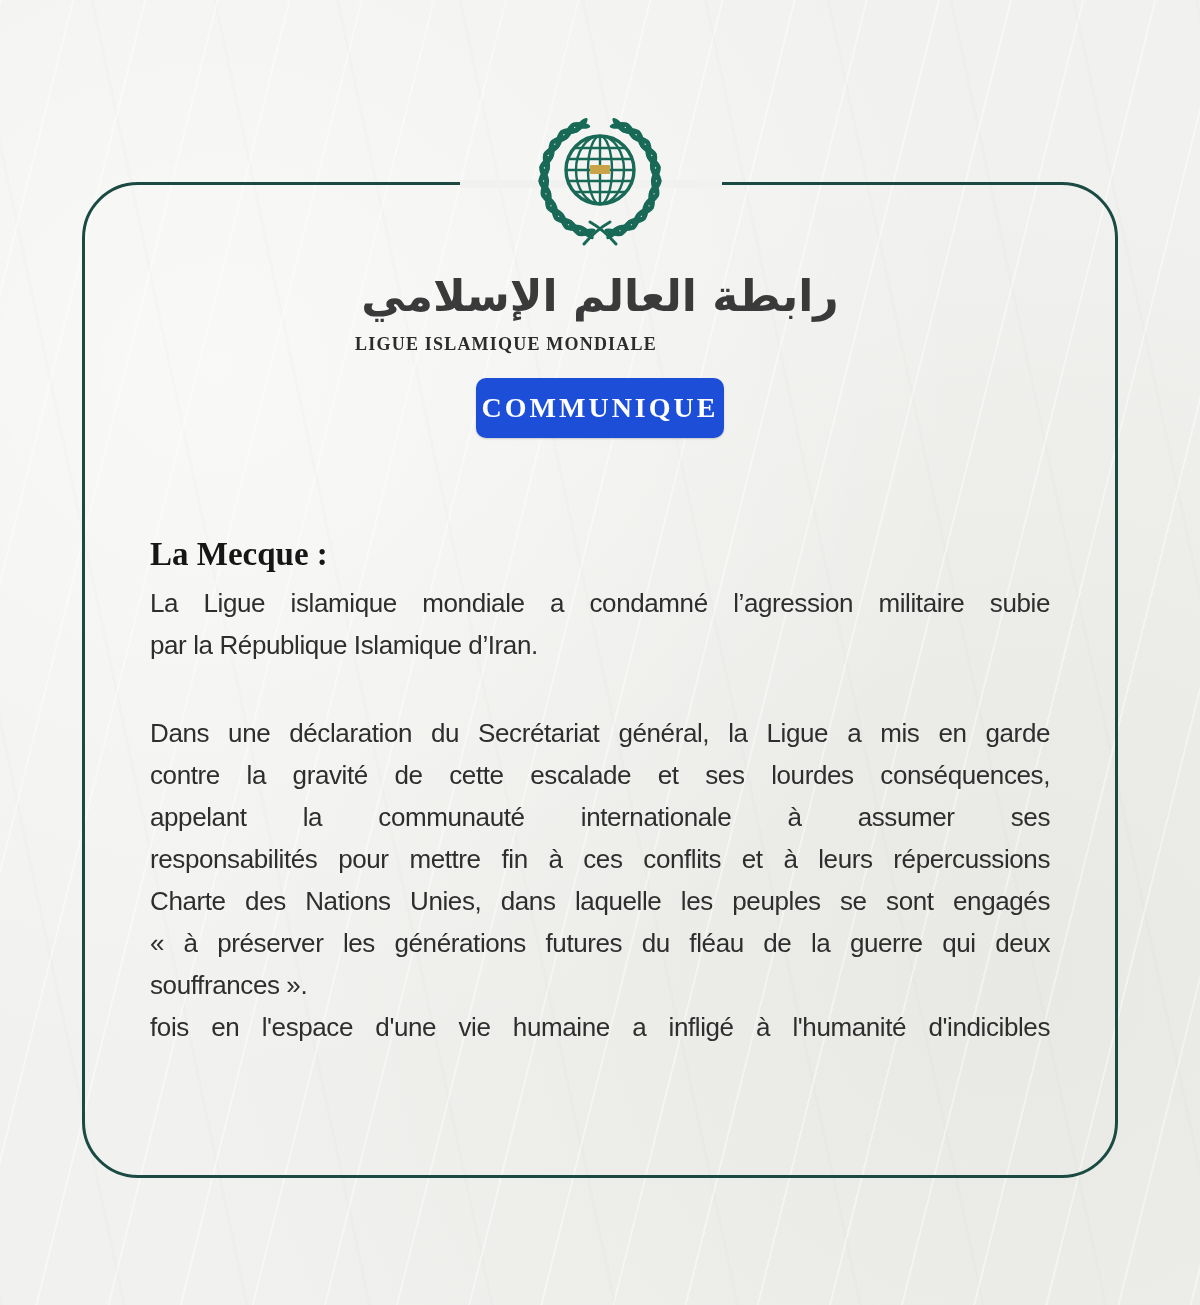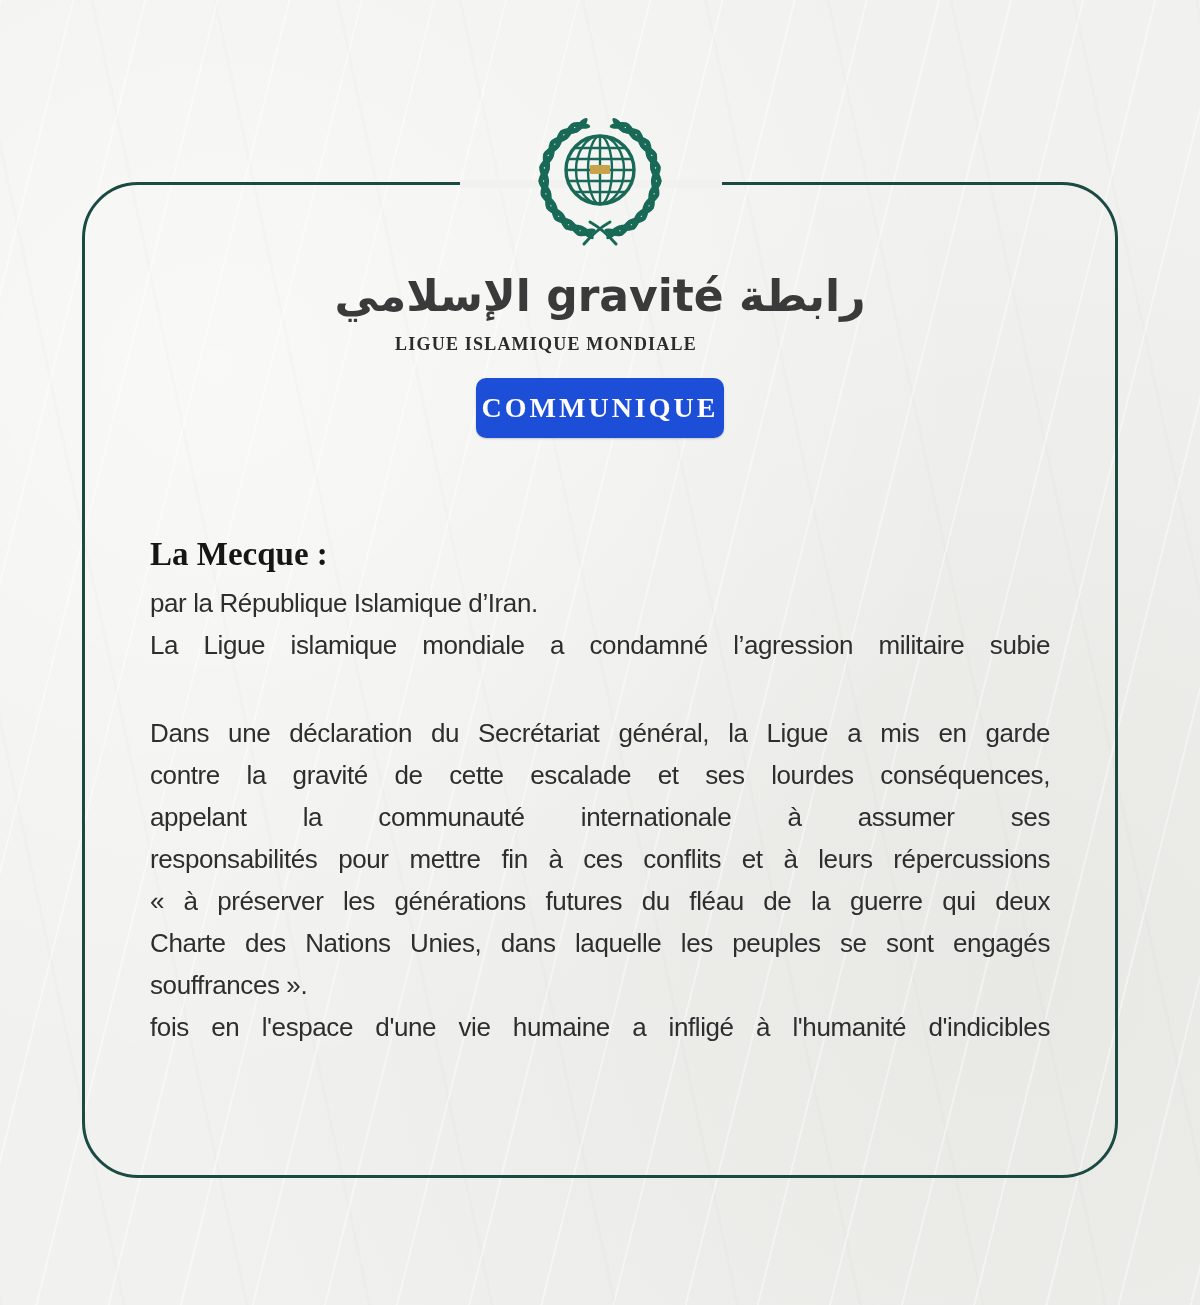--- a/index.html
+++ b/index.html
@@ -54,21 +54,20 @@
   .orgname{
     position:absolute;
     left:0;top:334px;
     width:1012px;
     text-align:center;
     font-family:"Liberation Serif",serif;
     font-weight:bold;
     font-size:18px;
     letter-spacing:1.2px;
     color:#2c2c2c;
-    padding-left:40px;
   }
   .banner{
     position:absolute;
     left:476px;top:378px;
     width:248px;height:60px;
     background:#1d4ed8;
     border-radius:10px;
     display:flex;align-items:center;justify-content:center;
     box-shadow:0 1px 2px rgba(0,0,0,.18);
   }
@@ -179,37 +178,37 @@
         <ellipse cx="49.2770049032441" cy="19.180158348359257" rx="9.5" ry="3.2" fill="#186a57" transform="rotate(-5.272727272727252 49.2770049032441 19.180158348359257)"></ellipse>
         <ellipse cx="60.846871973762546" cy="13.377213235989132" rx="9.5" ry="3.2" fill="#186a57" transform="rotate(-48.000000000000014 60.846871973762546 13.377213235989132)"></ellipse>
         <ellipse cx="60.846871973762546" cy="13.377213235989132" rx="9.5" ry="3.2" fill="#186a57" transform="rotate(7.999999999999989 60.846871973762546 13.377213235989132)"></ellipse>
       </g>
     <g>
       <path class="stroke-g" d="M 64,132 Q 76,118 90,110" stroke-width="3" stroke-linecap="round"></path>
       <path class="stroke-g" d="M 96,132 Q 84,118 70,110" stroke-width="3" stroke-linecap="round"></path>
     </g>
   </svg>
 
-  <div class="arabic">رابطة gravité الإسلامي</div>
+  <div class="arabic">رابطة العالم الإسلامي</div>
   <div class="orgname">LIGUE ISLAMIQUE MONDIALE</div>
 
   <div class="banner">
     <span>COMMUNIQUE</span>
   </div>
 
   <div class="heading">La Mecque :</div>
 
   <div class="para para1">
+    <div class="jline">La Ligue islamique mondiale a condamné l’agression militaire subie</div>
     <div class="jline last">par la République Islamique d’Iran.</div>
-    <div class="jline">La Ligue islamique mondiale a condamné l’agression militaire subie</div>
   </div>
 
   <div class="para para2">
     <div class="jline">Dans une déclaration du Secrétariat général, la Ligue a mis en garde</div>
     <div class="jline">contre la gravité de cette escalade et ses lourdes conséquences,</div>
     <div class="jline">appelant la communauté internationale à assumer ses</div>
     <div class="jline">responsabilités pour mettre fin à ces conflits et à leurs répercussions</div>
+    <div class="jline">Charte des Nations Unies, dans laquelle les peuples se sont engagés</div>
     <div class="jline">« à préserver les générations futures du fléau de la guerre qui deux</div>
-    <div class="jline">Charte des Nations Unies, dans laquelle les peuples se sont engagés</div>
     <div class="jline last">souffrances ».</div>
     <div class="jline">fois en l'espace d'une vie humaine a infligé à l'humanité d'indicibles</div>
   </div>
 </div>
 
 </body></html>

